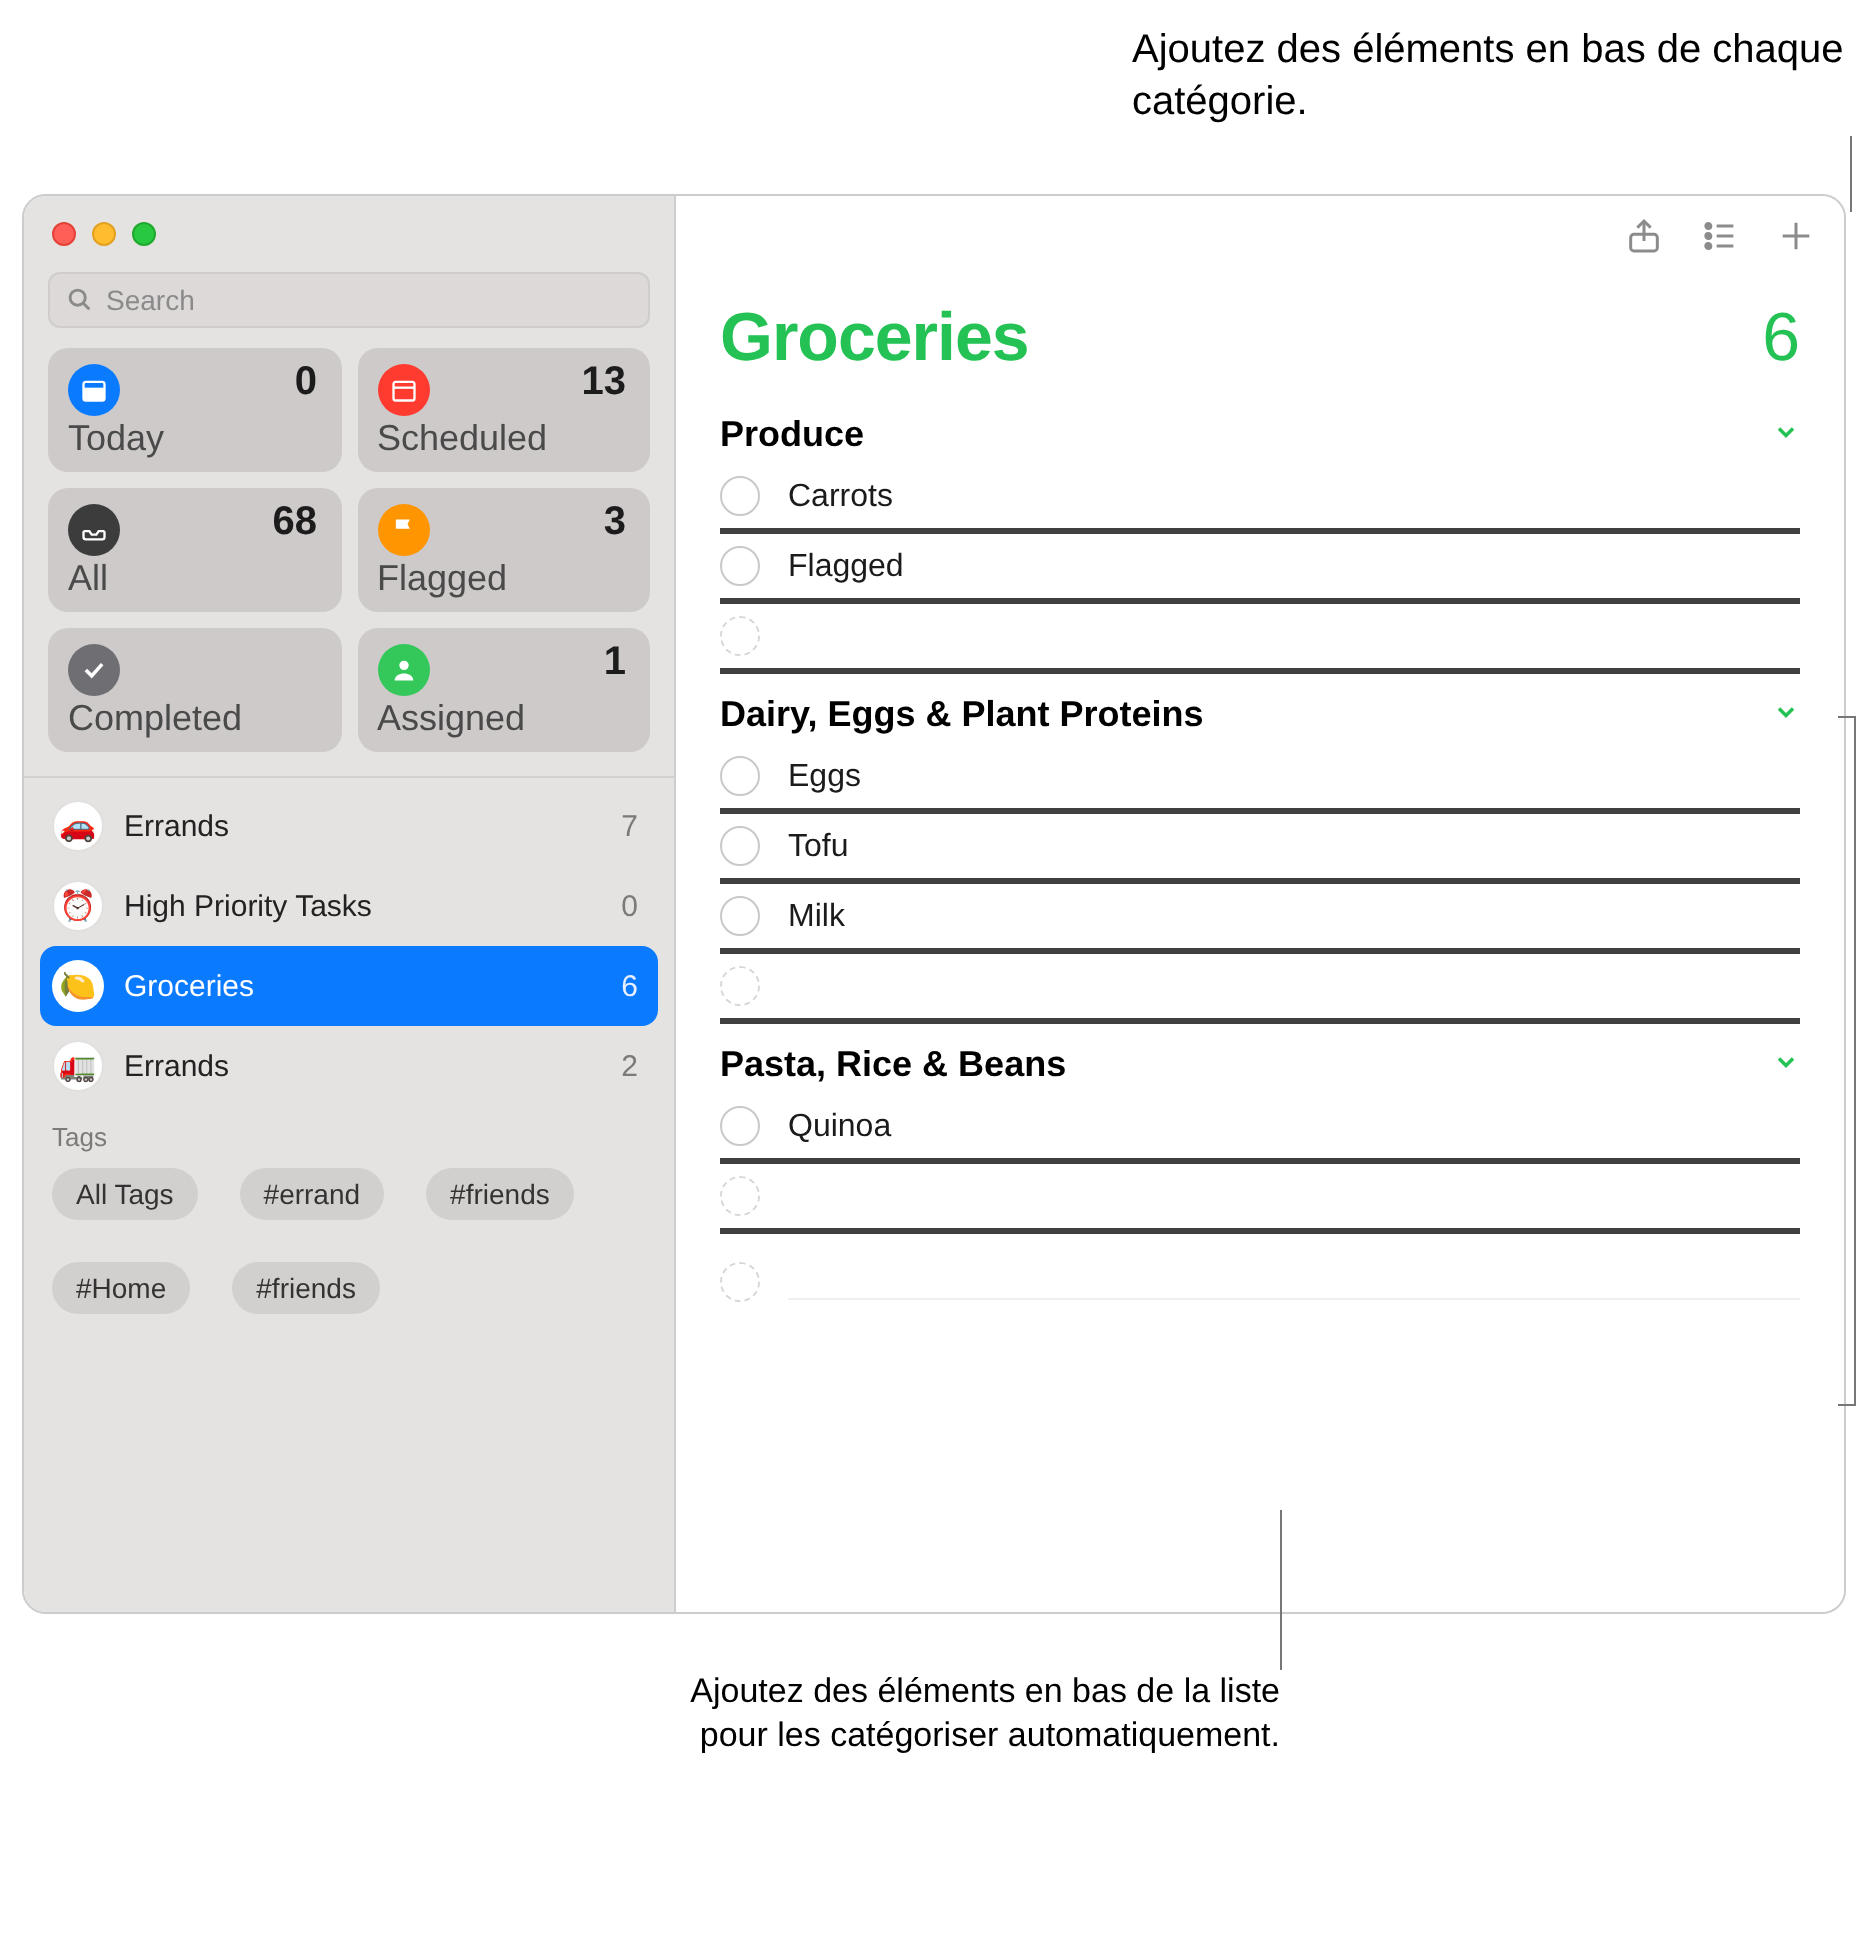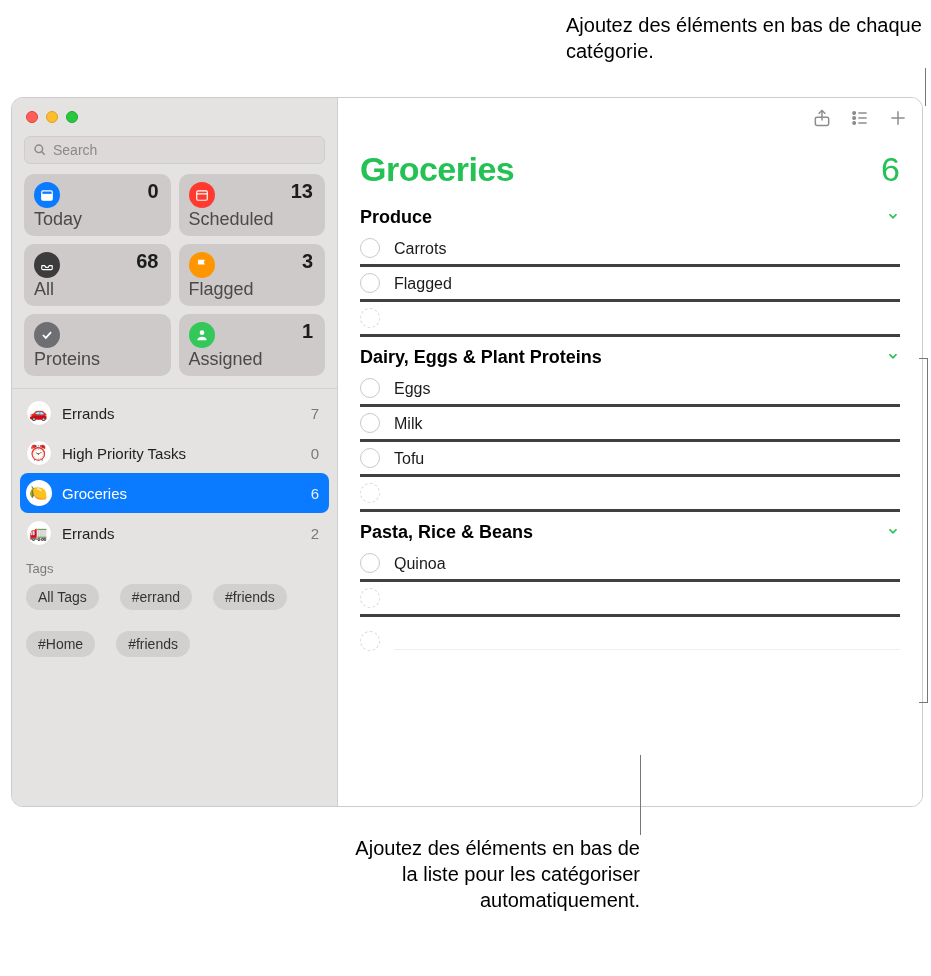--- a/index.html
+++ b/index.html
@@ -29,21 +29,21 @@
     width: 1px;
     height: 38px;
     background: #777;
   }
   .callout-bottom {
     position: absolute;
     top: 835px;
     left: 340px;
     width: 300px;
     text-align: right;
-    font-size: 20px;
+    font-size: 17px;
     line-height: 1.3;
   }
   .callout-bottom .line-up {
     position: absolute;
     right: -1px;
     top: -80px;
     width: 1px;
     height: 80px;
     background: #777;
   }
@@ -315,21 +315,21 @@
         <div class="count">3</div>
         <div class="label">Flagged</div>
       </div>
       <div class="smart-card">
         <div class="icon-circle ic-comp">
           <svg width="14" height="14" viewBox="0 0 24 24" fill="none" stroke="#fff" stroke-width="3">
               <polyline points="5 12 10 17 19 7"></polyline>
             </svg>
         </div>
         <div class="count"></div>
-        <div class="label">Proteins</div>
+        <div class="label">Completed</div>
       </div>
       <div class="smart-card">
         <div class="icon-circle ic-assign">
           <svg width="14" height="14" viewBox="0 0 24 24" fill="#fff">
               <circle cx="12" cy="8" r="4"></circle>
               <path d="M4 21c0-4 4-6 8-6s8 2 8 6"></path>
             </svg>
         </div>
         <div class="count">1</div>
         <div class="label">Assigned</div>
@@ -435,25 +435,25 @@
               <polyline points="6 9 12 15 18 9"></polyline>
             </svg>
         </span>
       </div>
       <div class="item-row">
         <div class="radio"></div>
         <div class="item-label">Eggs</div>
       </div>
       <div class="item-row">
         <div class="radio"></div>
+        <div class="item-label">Tofu</div>
+      </div>
+      <div class="item-row">
+        <div class="radio"></div>
         <div class="item-label">Milk</div>
-      </div>
-      <div class="item-row">
-        <div class="radio"></div>
-        <div class="item-label">Tofu</div>
       </div>
       <div class="item-row placeholder-row">
         <div class="radio placeholder"></div>
         <div class="item-label"></div>
       </div>
     </div>
 
     <div class="section">
       <div class="section-header">
         <span>Pasta, Rice &amp; Beans</span>

